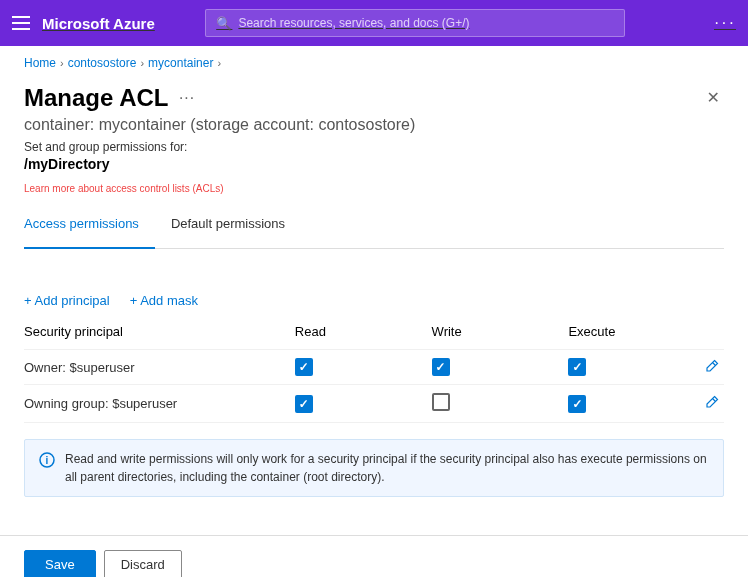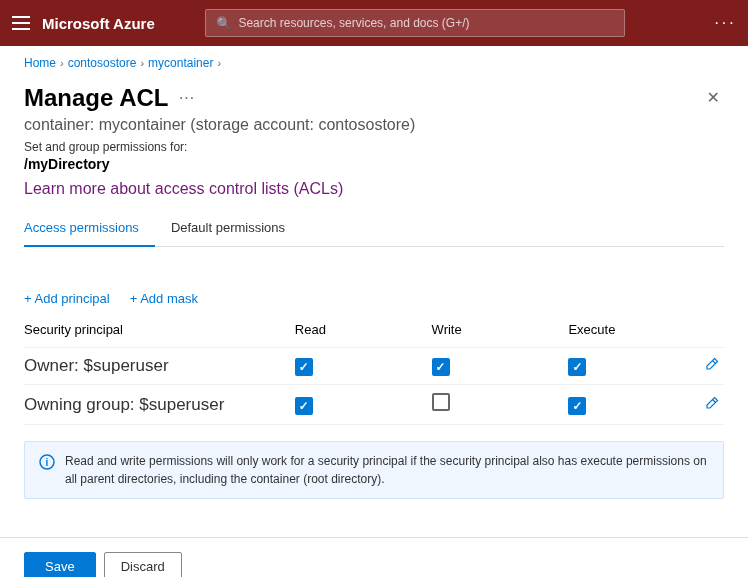--- a/index.html
+++ b/index.html
@@ -1,25 +1,26 @@
 <!DOCTYPE html>
 <html><head>
   <meta charset="utf-8">
   <style>
     * { box-sizing: border-box; margin: 0; padding: 0; }
     body { font-family: 'Segoe UI', Arial, sans-serif; font-size: 13px; color: #333; background: #fff; width: 748px; height: 577px; overflow: hidden; }
 
     
     .topbar {
-      background: #7f1d1d;
+      background: #6d28d9;
       height: 46px;
       display: flex;
       align-items: center;
       padding: 0 12px;
       gap: 12px;
+      text-decoration: underline;
     }
     .topbar-menu-icon { color: #fff; font-size: 16px; cursor: pointer; display: flex; align-items: center; }
     .topbar-title { color: #fff; font-size: 15px; font-weight: 600; flex: 0 0 auto; }
     .topbar-search {
       flex: 1;
       max-width: 420px;
       background: rgba(255,255,255,0.15);
       border: 1px solid rgba(255,255,255,0.3);
       border-radius: 2px;
       height: 28px;
@@ -68,31 +69,31 @@
       cursor: pointer;
       color: #666;
       background: none;
       border: none;
       padding: 4px;
     }
 
     .subtitle { font-size: 16px; color: #555; margin-bottom: 6px; }
     .permissions-for { font-size: 12px; color: #333; margin-bottom: 2px; }
     .permissions-path { font-size: 14px; font-weight: 600; color: #000; margin-bottom: 8px; }
-    .acl-link { color: #701a75; font-size: 16px; cursor: pointer; margin-bottom: 14px; display: inline-block; }
+    .acl-link { color: #ef4444; font-size: 10px; cursor: pointer; margin-bottom: 14px; display: inline-block; }
 
     
     .tabs {
       display: flex;
       border-bottom: 1px solid #ddd;
       margin-bottom: 16px;
       gap: 0;
     }
     .tab {
-      padding: 8px 16px 10px;
+      padding: 8px 16px 16px;
       cursor: pointer;
       font-size: 13px;
       color: #333;
       border-bottom: 2px solid transparent;
       margin-bottom: -1px;
     }
     .tab.active {
       color: #0078d4;
       border-bottom: 2px solid #0078d4;
       font-weight: 500;
@@ -124,21 +125,21 @@
       text-align: left;
       font-weight: 400;
       font-size: 13px;
       color: #000;
       padding: 0 0 10px 0;
       margin-top: 35px;
     }
     .acl-table th:not(:first-child) { padding-left: 20px; }
     .acl-table td {
       padding: 8px 0;
-      font-size: 17px;
+      font-size: 13px;
       border-top: none;
     }
     .acl-table td:not(:first-child) { padding-left: 20px; }
     .acl-table tr { border-bottom: 1px solid #f0f0f0; }
 
     .col-principal { width: 220px; }
     .col-read { width: 120px; }
     .col-write { width: 120px; }
     .col-execute { width: 120px; }
     .col-edit { width: 30px; }

